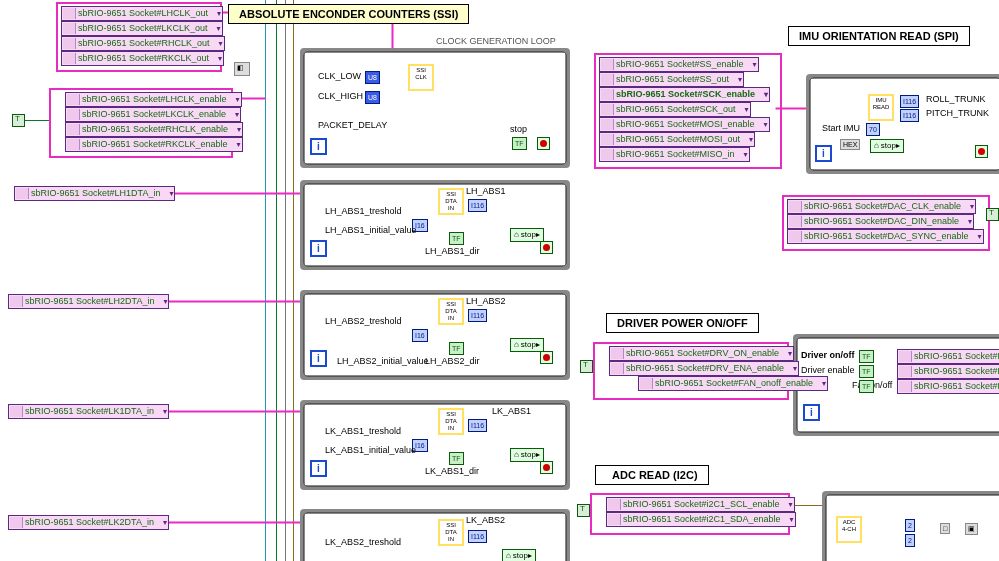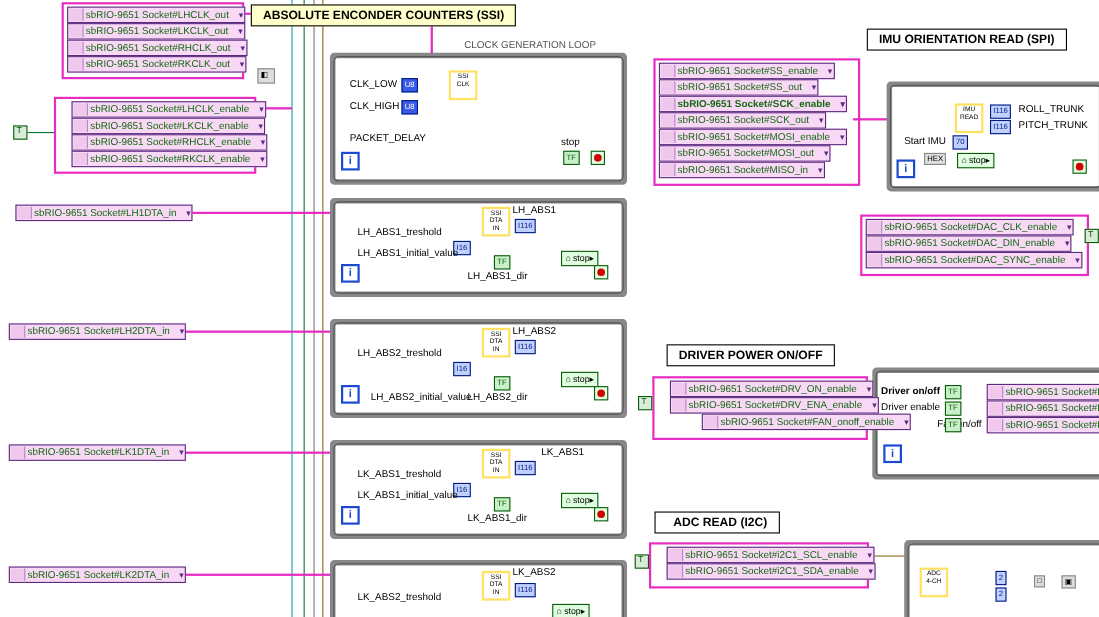--- a/index.html
+++ b/index.html
@@ -149,21 +149,21 @@
 <div class="pink-group" style="left:49px; top:88px; width:176px; height:62px;"></div>
 <div class="pink-box" style="left:65px; top:92px;">sbRIO-9651 Socket#LHCLK_enable</div>
 <div class="pink-box" style="left:65px; top:107px;">sbRIO-9651 Socket#LKCLK_enable</div>
 <div class="pink-box" style="left:65px; top:122px;">sbRIO-9651 Socket#RHCLK_enable</div>
 <div class="pink-box" style="left:65px; top:137px;">sbRIO-9651 Socket#RKCLK_enable</div>
 <div class="bool-const" style="left:12px; top:114px;"></div>
 <div class="wire wire-h wire-green" style="left:24px; top:120px; width:26px;"></div>
 
 <div class="wire wire-h wire-pink" style="left:226px; top:98px; width:39px;"></div>
 
-<div class="loop-label" style="left:422px; top:36px;">CLOCK GENERATION LOOP</div>
+<div class="loop-label" style="left:436px; top:36px;">CLOCK GENERATION LOOP</div>
 <div class="grey-loop" style="left:300px; top:48px; width:260px; height:110px;">
     <div class="shadow"></div>
   </div>
 <div class="small-label" style="left:318px; top:71px;">CLK_LOW</div>
 <div class="term blue" style="left:365px; top:71px;">U8</div>
 <div class="small-label" style="left:318px; top:91px;">CLK_HIGH</div>
 <div class="term blue" style="left:365px; top:91px;">U8</div>
 <div class="small-label" style="left:318px; top:120px;">PACKET_DELAY</div>
 <div class="sub-box" style="left:408px; top:64px; white-space:pre-line;">SSI
 CLK</div>

